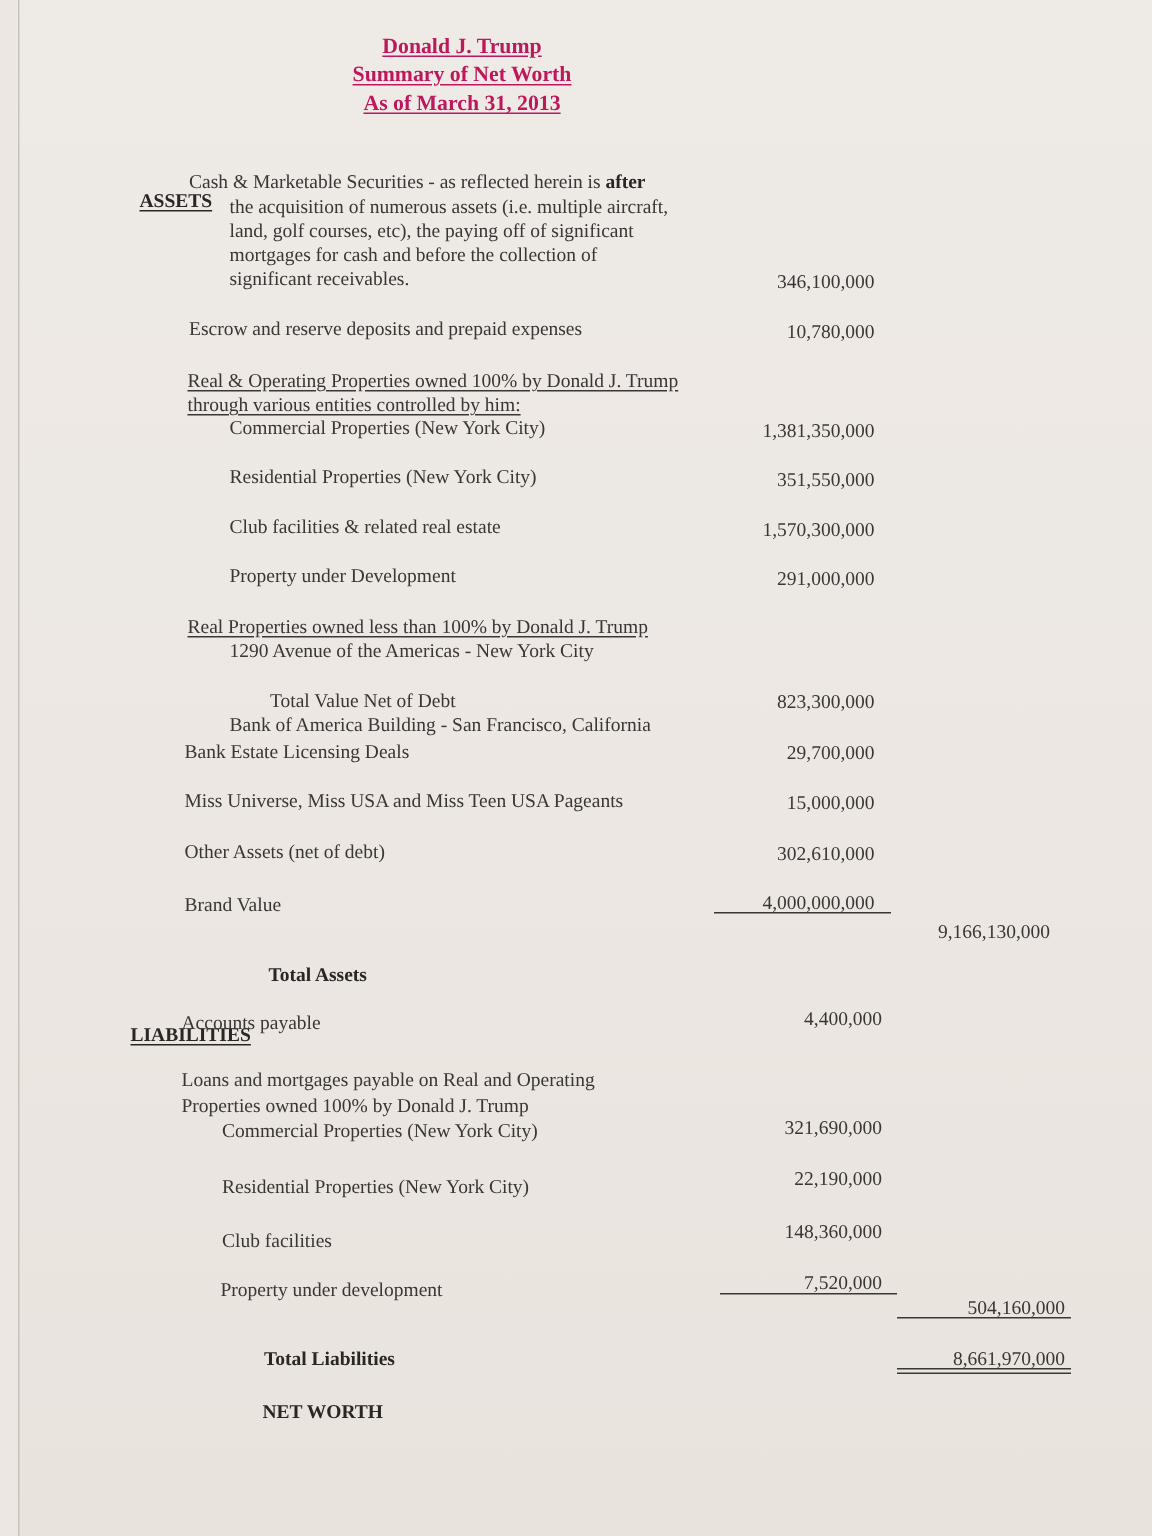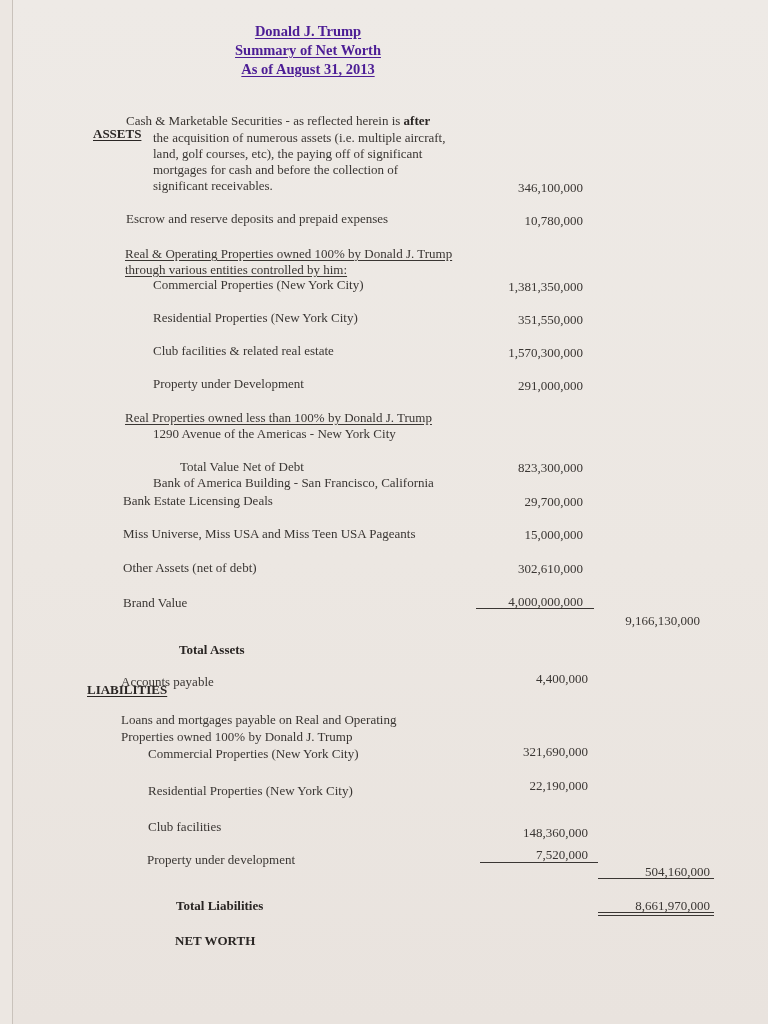--- a/index.html
+++ b/index.html
@@ -12,32 +12,32 @@
   }
   .paper {
     position: absolute; left: 12px; top: 0; width: 756px; height: 1024px;
     background: linear-gradient(180deg, #eeeae6 0%, #ece7e2 55%, #e9e3de 100%);
   }
   .edge { position: absolute; left: 12px; top: 0; width: 1px; height: 1024px; background: #c9c2bb; }
   .t { position: absolute; white-space: nowrap; font-size: 13px; line-height: 16px; }
   .b { font-weight: bold; color: #2a2624; margin-top: 28px; }
   .u { text-decoration: underline; text-underline-offset: 2px; }
   .num { position: absolute; white-space: nowrap; font-size: 13px; line-height: 16px; text-align: right; }
-  .title { position: absolute; left: 0; width: 540px; text-align: center; font-weight: bold; font-size: 14.5px; line-height: 19px; color: #4c1d95; text-decoration: underline; text-underline-offset: 2px; }
+  .title { position: absolute; left: 0; width: 540px; text-align: center; font-weight: bold; font-size: 14.5px; line-height: 19px; color: #be185d; text-decoration: underline; text-underline-offset: 2px; }
   .rule { position: absolute; height: 1px; background: #3a3633; }
 </style>
 </head>
 <body>
 
 <div class="paper"></div>
 <div class="edge"></div>
 
 <div class="title" style="left:38px;top:22px;">Donald J. Trump</div>
 <div class="title" style="left:38px;top:41px;">Summary of Net Worth</div>
-<div class="title" style="left:38px;top:60px;">As of August 31, 2013</div>
+<div class="title" style="left:38px;top:60px;">As of March 31, 2013</div>
 
 <div class="t b u" style="left:93px;top:98px;">ASSETS</div>
 <div class="t" style="left:126px;top:113px;"><span>Cash &amp; Marketable Securities - as reflected herein is </span><span class="b">after</span></div>
 <div class="t" style="left:153px;top:130px;">the acquisition of numerous assets (i.e. multiple aircraft,</div>
 <div class="t" style="left:153px;top:146px;">land, golf courses, etc), the paying off of significant</div>
 <div class="t" style="left:153px;top:162px;">mortgages for cash and before the collection of</div>
 <div class="t" style="left:153px;top:178px;">significant receivables.</div>
 <div class="num" style="right:185px;top:180px;">346,100,000</div>
 
 <div class="t" style="left:126px;top:211px;">Escrow and reserve deposits and prepaid expenses</div>
@@ -82,21 +82,21 @@
 <div class="num" style="right:180px;top:671px;">4,400,000</div>
 
 <div class="t" style="left:121px;top:712px;">Loans and mortgages payable on Real and Operating</div>
 <div class="t" style="left:121px;top:729px;">Properties owned 100% by Donald J. Trump</div>
 
 <div class="t" style="left:148px;top:746px;">Commercial Properties (New York City)</div>
 <div class="num" style="right:180px;top:744px;">321,690,000</div>
 <div class="t" style="left:148px;top:783px;">Residential Properties (New York City)</div>
 <div class="num" style="right:180px;top:778px;">22,190,000</div>
 <div class="t" style="left:148px;top:819px;">Club facilities</div>
-<div class="num" style="right:180px;top:813px;margin-top:12px;">148,360,000</div>
+<div class="num" style="right:180px;top:813px;">148,360,000</div>
 <div class="t" style="left:147px;top:852px;">Property under development</div>
 <div class="num" style="right:180px;top:847px;">7,520,000</div>
 <div class="rule" style="left:480px;top:862px;width:118px;"></div>
 
 <div class="t b" style="left:176px;top:870px;">Total Liabilities</div>
 <div class="num" style="right:58px;top:864px;">504,160,000</div>
 <div class="rule" style="left:598px;top:878px;width:116px;"></div>
 
 <div class="t b" style="left:175px;top:905px;">NET WORTH</div>
 <div class="num" style="right:58px;top:898px;">8,661,970,000</div>

